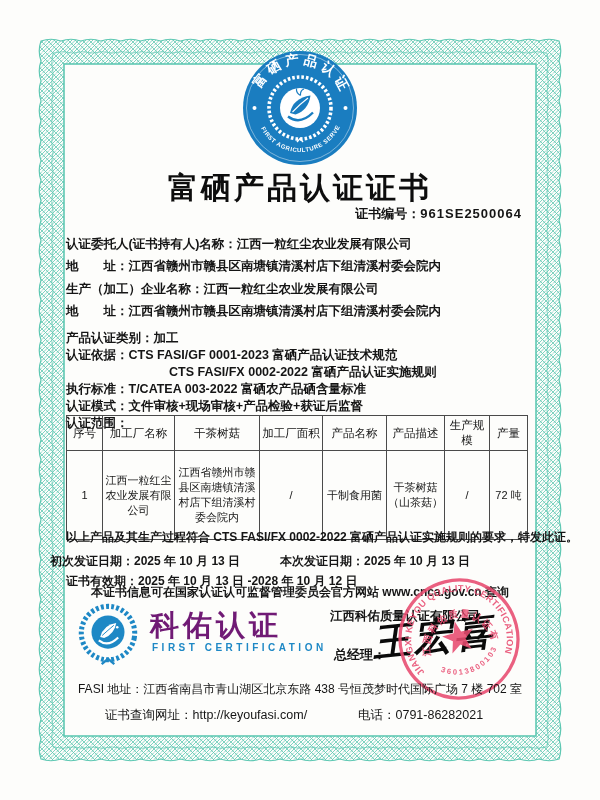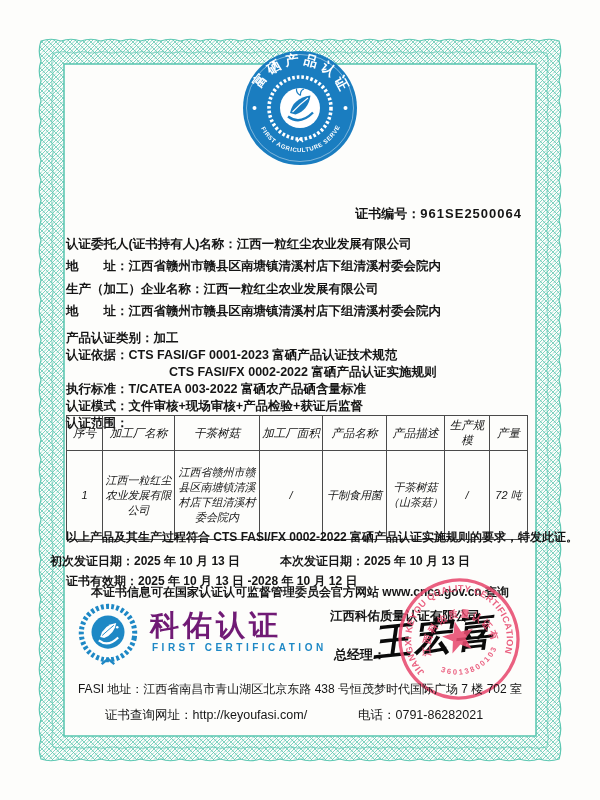--- a/index.html
+++ b/index.html
@@ -10,21 +10,21 @@
 
   .seal{position:absolute;left:242px;top:50px;width:116px;height:116px;}
   .title{position:absolute;left:0;top:168px;width:600px;text-align:center;font-size:30px;font-weight:bold;letter-spacing:3px;color:#0d0d0d;}
   .certno{position:absolute;top:205px;right:78px;font-size:13px;font-weight:bold;}
   .certno .num{letter-spacing:1px;}
 
   .info{position:absolute;left:66px;top:233px;width:468px;font-size:12.5px;font-weight:bold;line-height:22.3px;}
   .info2{position:absolute;left:66px;top:330px;width:468px;font-size:12.5px;font-weight:bold;line-height:17px;}
   .basis2{padding-left:103px;}
 
-  table.scope{position:absolute;left:66px;top:415px;width:461px;border-collapse:collapse;table-layout:fixed;font-size:11px;font-weight:normal;font-style:italic;}
+  table.scope{position:absolute;left:66px;top:415px;width:461px;border-collapse:collapse;table-layout:fixed;font-size:11px;font-weight:normal;}
   table.scope th,table.scope td{border:1px solid #4a4a4a;text-align:center;vertical-align:middle;padding:2px 1px;word-break:break-all;}
   table.scope th{height:22px;font-weight:normal;font-size:11.5px;}
   table.scope td{height:84px;line-height:15px;}
 
   .statement{position:absolute;left:66px;top:529px;width:556px;font-size:12px;font-weight:bold;}
   .dates1{position:absolute;left:50px;top:553px;font-size:12px;font-weight:bold;display:flex;gap:40px;}
   .dates2{position:absolute;left:66px;top:573px;font-size:12px;font-weight:bold;}
   .cnca{position:absolute;left:0;top:584px;width:600px;text-align:center;font-size:12px;font-weight:bold;}
 
   .keyou-emblem{position:absolute;left:74px;top:601px;width:68px;height:70px;}
@@ -76,20 +76,21 @@
       <path d="M55 92 L58 88.5 L61 92" fill="none" stroke="#ffffff" stroke-width="1.4"></path>
       <circle cx="58" cy="58" r="20" fill="#ffffff"></circle>
       <g>
         <path d="M48 63 Q51 48 68.5 45.5 Q66.5 60 53.5 64.5 Z" fill="#1a7dc0"></path>
         <path d="M50.5 62 Q58 54 66 48" stroke="#ffffff" stroke-width="1.1" fill="none"></path>
         <path d="M46 66.5 Q58 75.5 71 62.5" stroke="#1a7dc0" stroke-width="2.4" fill="none"></path>
         <path d="M58.5 45.5 q-0.5 -5 3.5 -6.5 M58.5 45.5 q-4.5 -2.5 -4 -7" stroke="#1a7dc0" stroke-width="1.2" fill="none"></path>
       </g>
     </svg>
 
+    <div class="title">富硒产品认证证书</div>
 
     <div class="certno"><span>证书编号：</span><span class="num">961SE2500064</span></div>
 
     <div class="info">
       <div><span>认证委托人(证书持有人)名称：</span><span>江西一粒红尘农业发展有限公司</span></div>
       <div><span>地　　址：</span><span>江西省赣州市赣县区南塘镇清溪村店下组清溪村委会院内</span></div>
       <div><span>生产（加工）企业名称：</span><span>江西一粒红尘农业发展有限公司</span></div>
       <div><span>地　　址：</span><span>江西省赣州市赣县区南塘镇清溪村店下组清溪村委会院内</span></div>
     </div>
 

